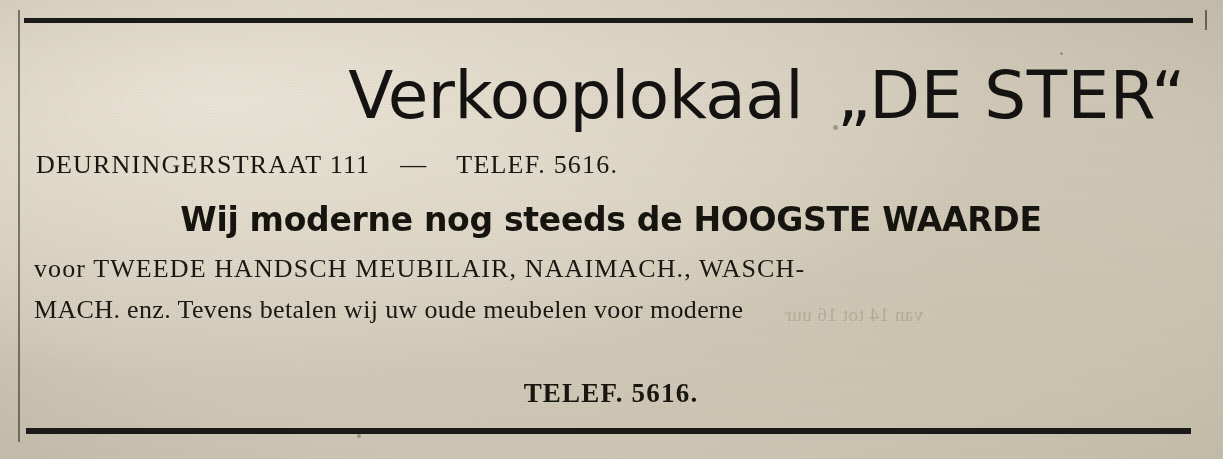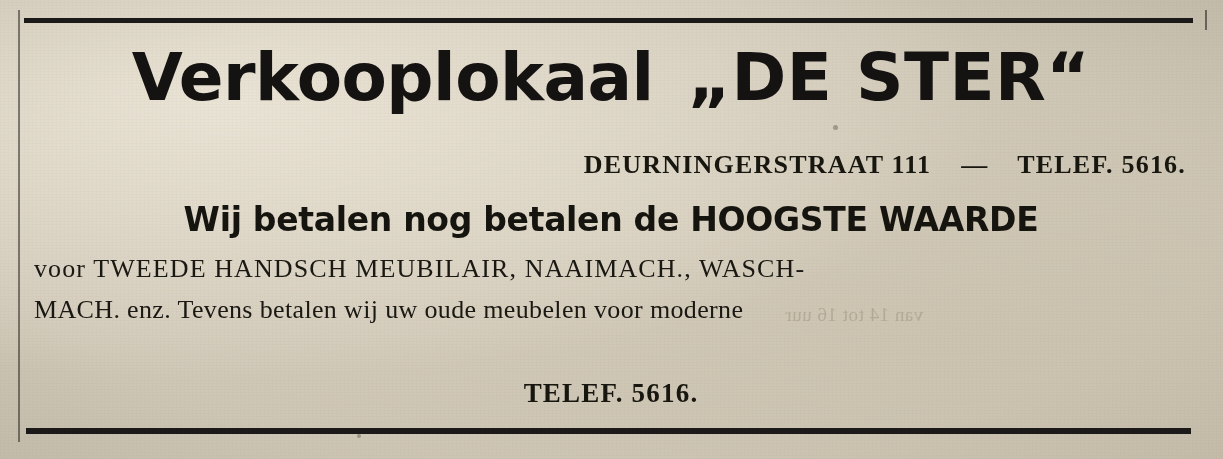--- a/index.html
+++ b/index.html
@@ -89,45 +89,45 @@
     right: -8px;
     top: 0px;
     width: 2px;
     height: 20px;
     background: rgba(40,38,34,0.6);
   }
 
   .headline {
     position: absolute;
     left: 12px;
-    top: 32px;
-    width: 1150px;
-    text-align: center;
+    top: 50px;
+    width: 1150px;
+    text-align: right;
     font-family: "DejaVu Sans", sans-serif;
-    font-weight: bold;
+    font-weight: normal;
     font-size: 66px;
     line-height: 72px;
     letter-spacing: -0.5px;
     color: #141312;
     white-space: nowrap;
   }
   .headline .shop {
     font-size: 66px;
     letter-spacing: 0.5px;
   }
   .headline .gap { display: inline-block; width: 34px; }
 
   .addressline {
     position: absolute;
     left: 12px;
     top: 140px;
     width: 1150px;
-    text-align: right;
-    font-family: "Liberation Serif", serif;
-    font-weight: bold;
+    text-align: left;
+    font-family: "Liberation Serif", serif;
+    font-weight: normal;
     font-size: 26px;
     letter-spacing: 1.2px;
     color: #17160f;
     white-space: nowrap;
   }
   .addressline .sep { display: inline-block; width: 30px; }
   .addressline .dash { letter-spacing: 0; }
 
   .subhead {
     position: absolute;
@@ -198,21 +198,21 @@
     <div class="rule-top"></div>
 
     <div class="headline">
       <span>Verkooplokaal</span><span class="gap"></span><span class="shop">„DE STER“</span>
     </div>
 
     <div class="addressline">
       <span>DEURNINGERSTRAAT 111</span><span class="sep"></span><span class="dash">—</span><span class="sep"></span><span>TELEF. 5616.</span>
     </div>
 
-    <div class="subhead">Wij betalen nog betalen de HOOGSTE WAARDE</div>
+    <div class="subhead">Wij moderne nog steeds de HOOGSTE WAARDE</div>
 
     <div class="body">
       <div class="l1">voor TWEEDE HANDSCH MEUBILAIR, NAAIMACH., WASCH-</div>
       <div class="l2">MACH. enz. Tevens betalen wij uw oude meubelen voor moderne</div>
     </div>
 
     <div class="telefoot">TELEF. 5616.</div>
 
     <div class="rule-bottom"></div>
   </div>

